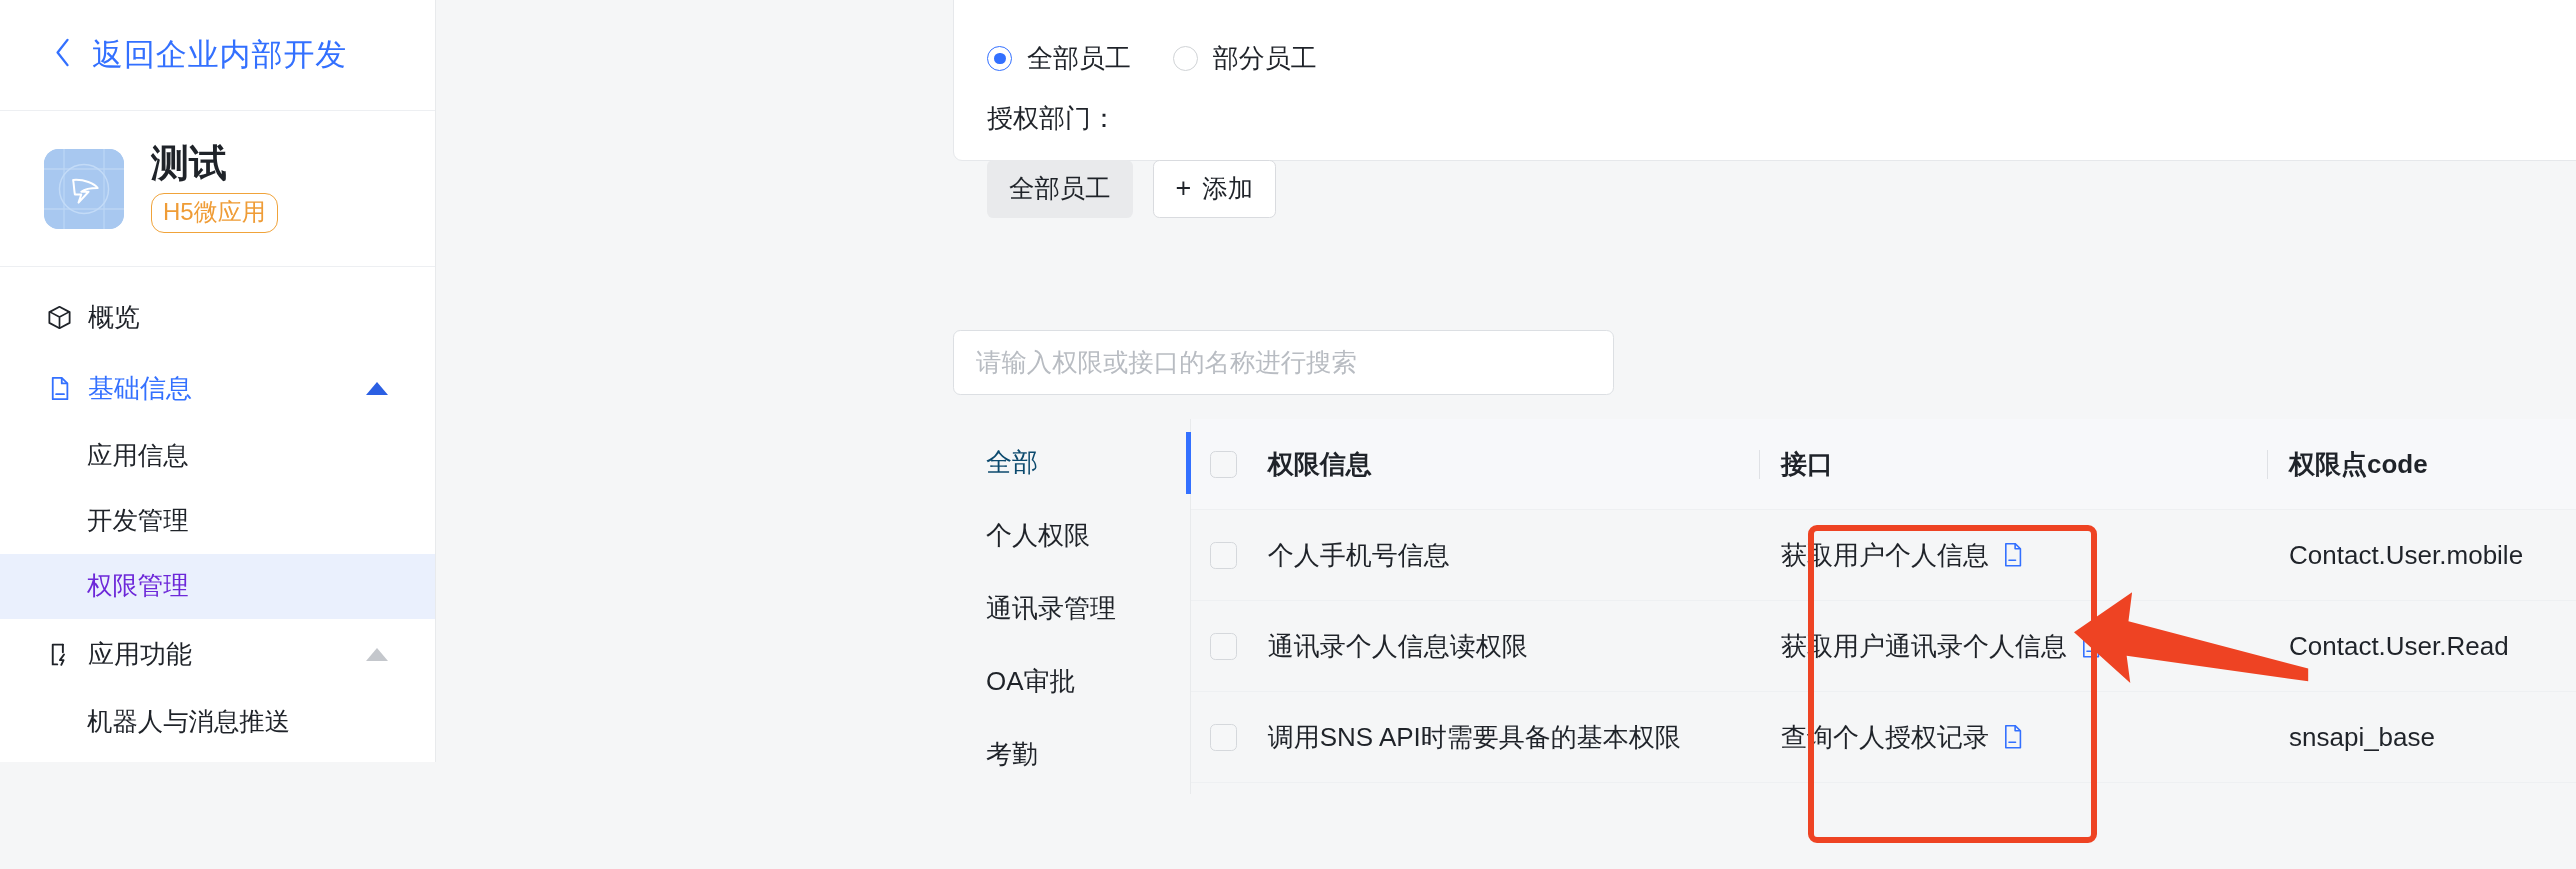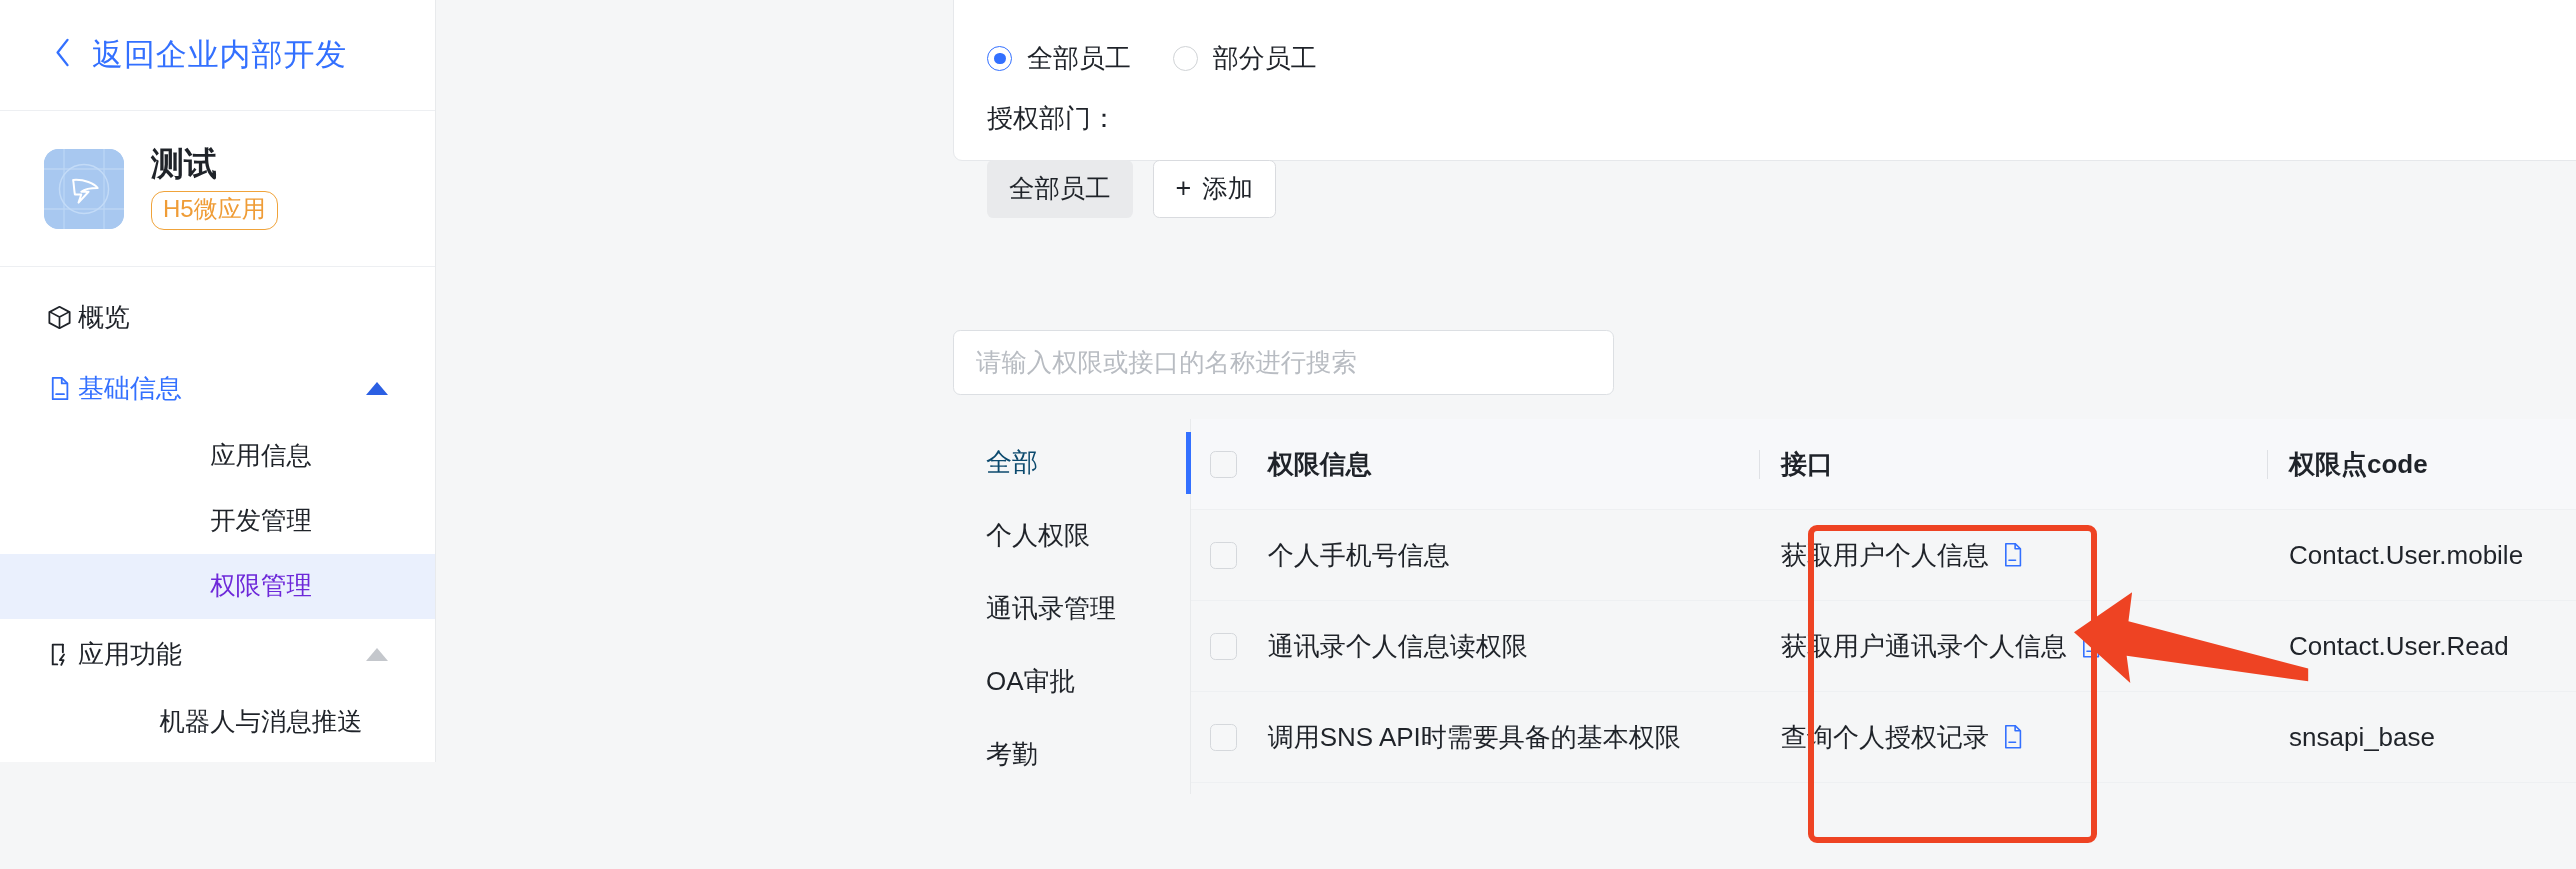--- a/index.html
+++ b/index.html
@@ -28,43 +28,43 @@
   .app-card {
     height: 156px; display: flex; align-items: center;
     padding-left: 44px; gap: 27px;
     border-bottom: 0.9px solid #edeff2;
   }
   .app-icon {
     width: 80px; height: 80px; border-radius: 14.5px;
     background: #a8c8f0; position: relative; overflow: hidden; flex: 0 0 80px;
   }
   .app-meta { display: flex; flex-direction: column; gap: 11px; }
-  .app-name { font-size: 33px; font-weight: 700; color: #1f2329; line-height: 1; }
+  .app-name { font-size: 38px; font-weight: 700; color: #1f2329; line-height: 1; }
   .app-tag {
     display: inline-block; align-self: flex-start;
     border: 0.9px solid #f0a33a; color: #ef9c36;
     font-size: 24px; padding: 3.6px 11px 5.4px; border-radius: 13px; line-height: 1.2;
   }
 
   .nav { padding-top: 14.5px; }
   .nav-group {
     display: flex; align-items: center; height: 71px;
-    padding: 0 47px 0 45px; gap: 4px; position: relative;
+    padding: 0 47px 0 45px; gap: 14px; position: relative;
   }
   .nav-group .lbl { font-size: 26px; flex: 1; }
   .nav-group.active .lbl { color: #3370ff; }
   .nav-group .lbl { color: #1f2329; }
   .nav-ico { width: 29px; height: 29px; flex: 0 0 29px; display:flex; align-items:center; justify-content:center;}
   .caret { width: 0; height: 0; border-left: 11.8px solid transparent; border-right: 11.8px solid transparent; }
   .caret.blue { border-bottom: 13.6px solid #2b5fe3; }
   .caret.grey { border-bottom: 13.6px solid #c4c7cc; }
 
   .nav-sub {
     height: 65px; display: flex; align-items: center;
-    padding-left: 87px; font-size: 25.4px; color: #1f2329; justify-content: center;
+    padding-left: 87px; font-size: 25.4px; color: #1f2329;
   }
   .nav-sub.active { background: #eaf0fd; color: #6d28d9; }
 
   
   .main {
     flex: 1; height: 794px; position: relative;
     padding: 0 45px 0 25.4px; overflow: hidden;
   }
   .card {
     position: absolute; left: 517px; top: -73px; width: 2011px;

